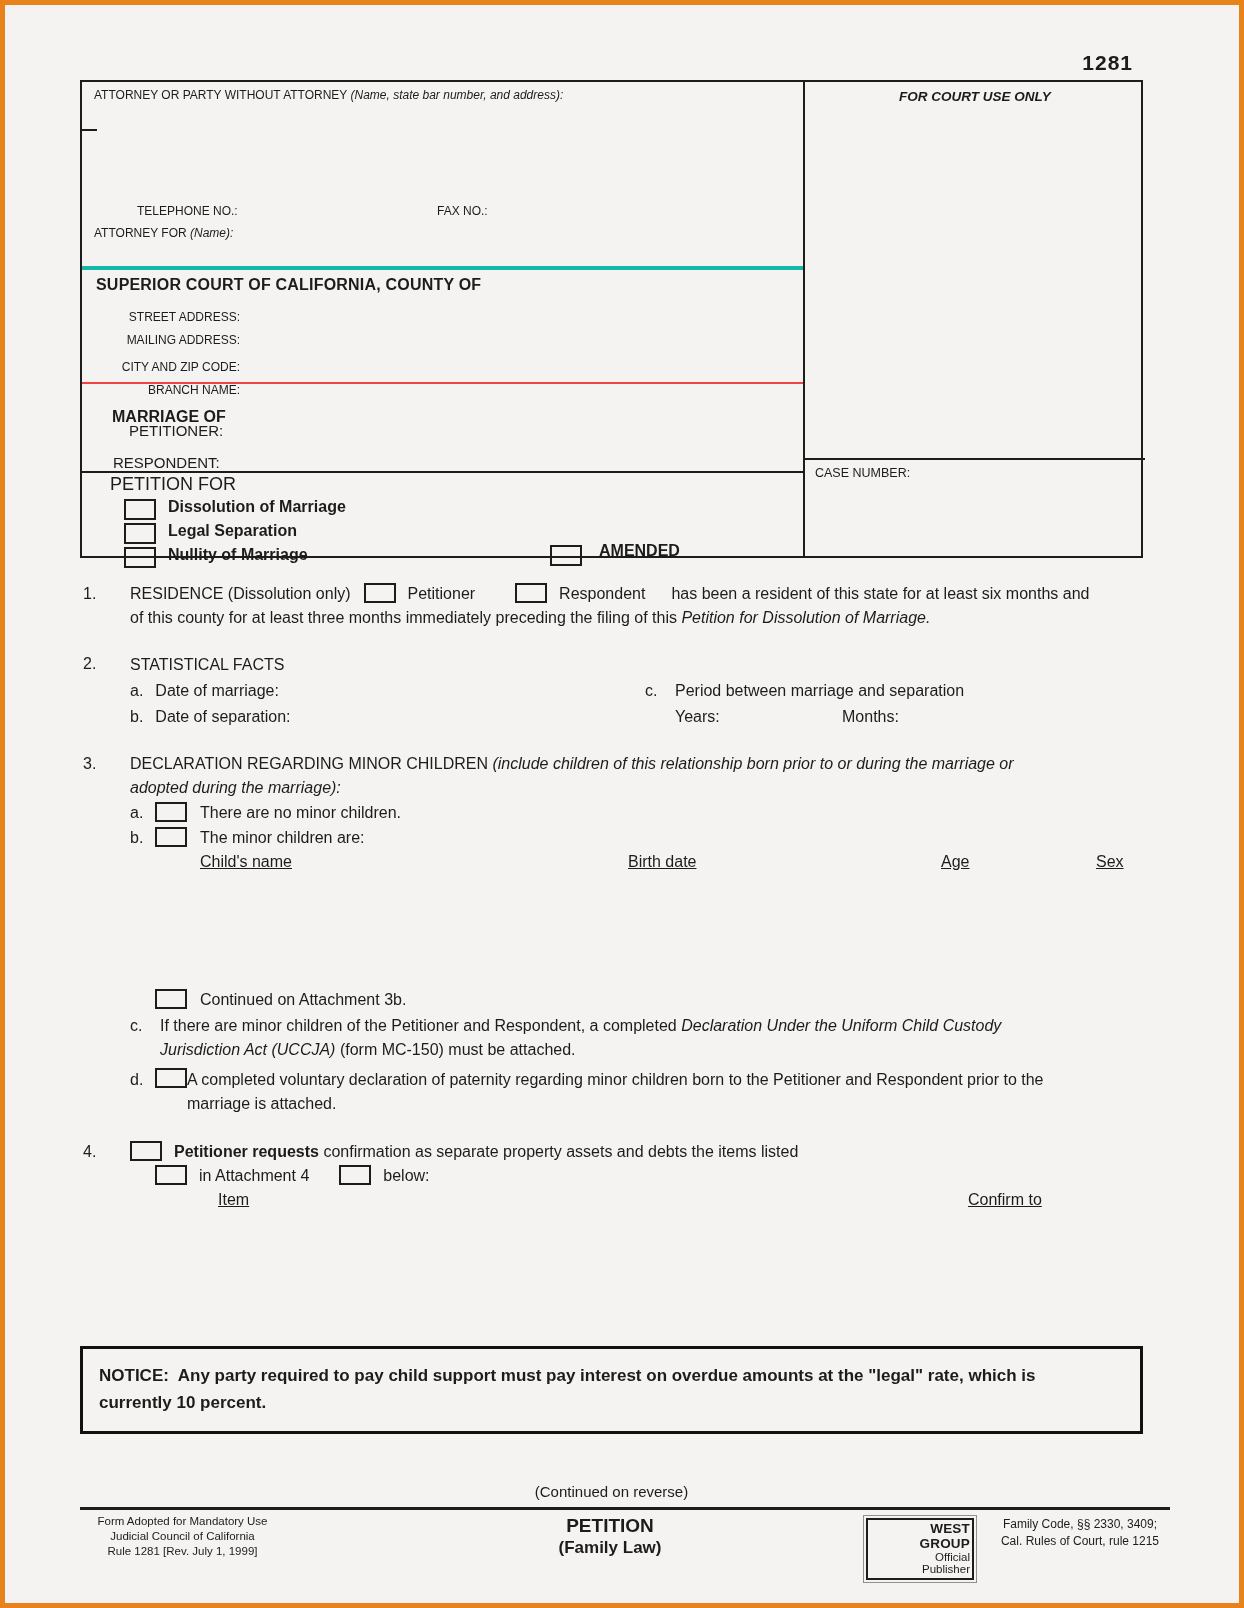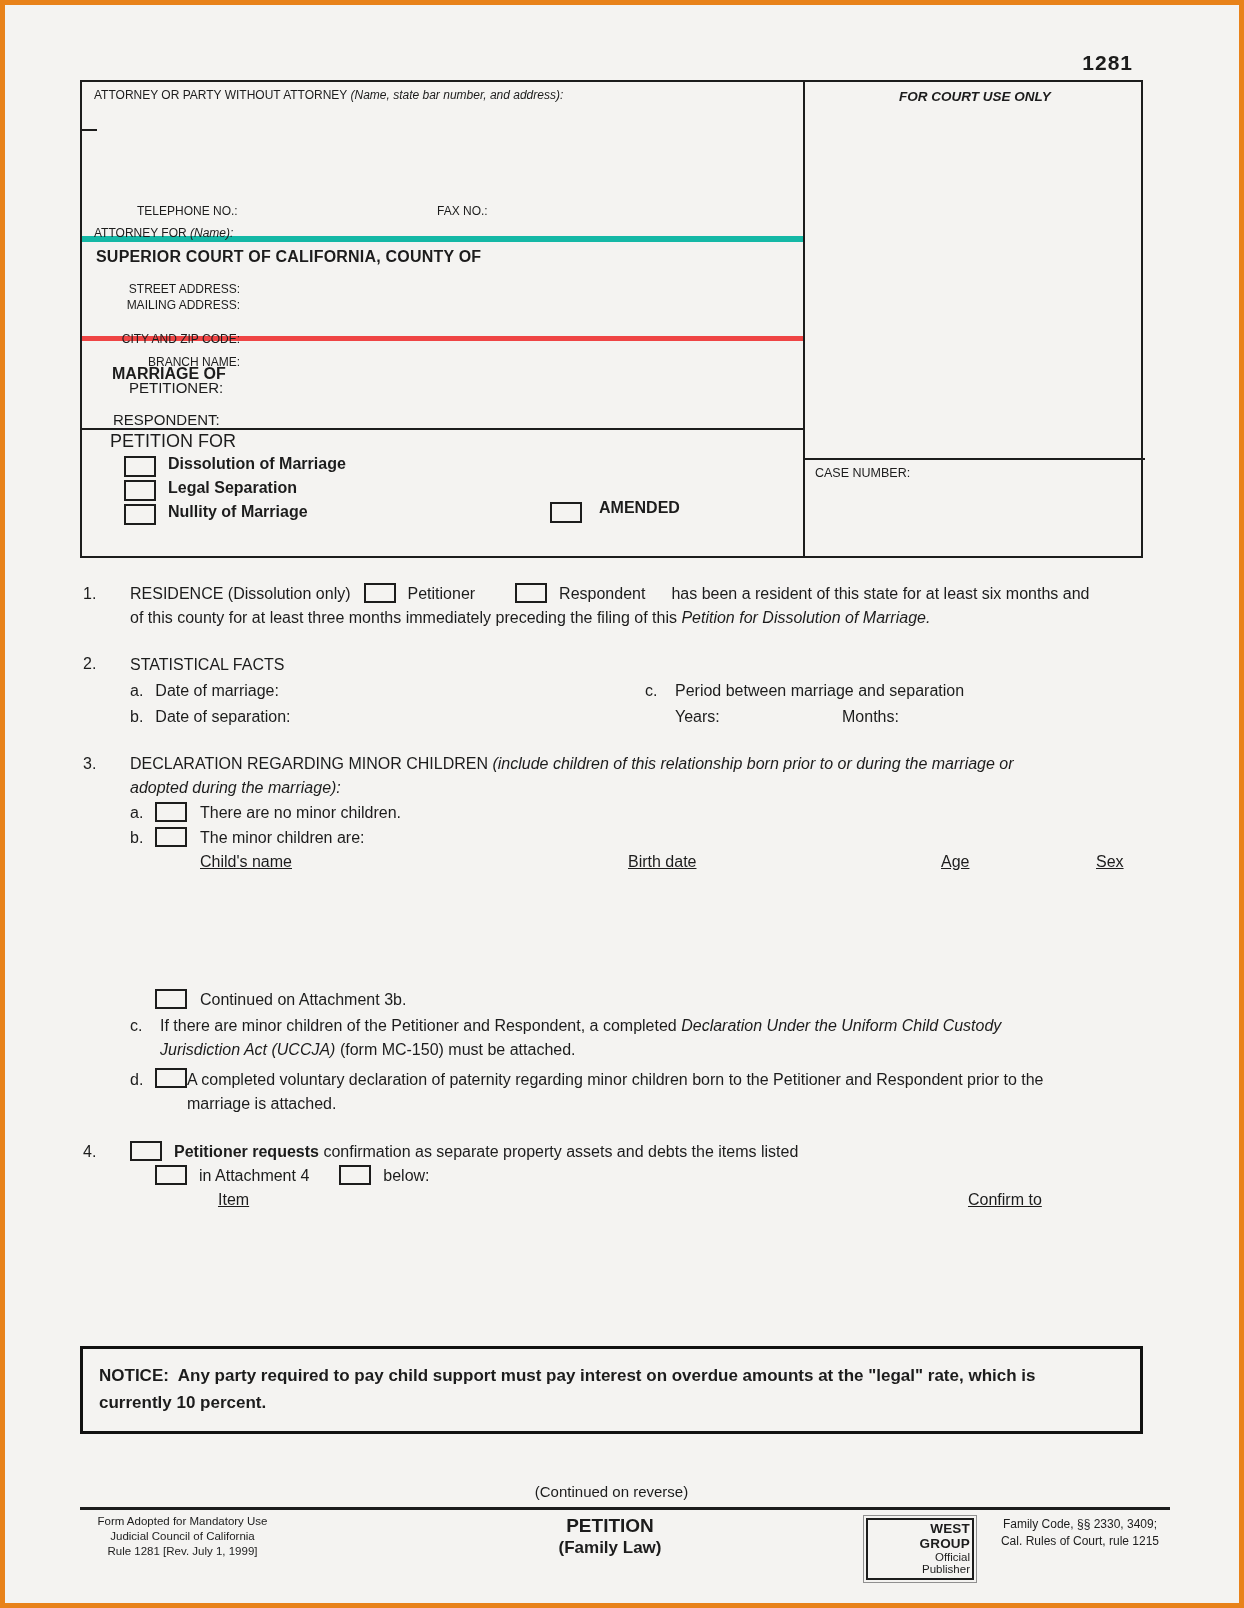--- a/index.html
+++ b/index.html
@@ -6,33 +6,33 @@
   html,body { background:#d9d9d9; }
   body { font-family:"Liberation Sans", sans-serif; }
   .page { position:relative; width:1244px; height:1608px; background:#f4f3f1;
           border:5px solid #e8821a; color:#1c1c1c; overflow:hidden; }
 
   .pagenum { position:absolute; top:46px; right:106px; font-size:21px; font-weight:bold; letter-spacing:1px; }
 
   
   .hdr { position:absolute; left:75px; top:75px; width:1063px; height:478px; border:2px solid #1c1c1c; }
   .left-col { position:absolute; left:0; top:0; width:723px; height:100%; }
-  .row-attorney { position:relative; height:160px; border-bottom:6px solid #14b8a6; padding:6px 0 4px 12px; }
+  .row-attorney { position:relative; height:188px; border-bottom:4px solid #14b8a6; padding:6px 0 4px 12px; }
   .boxlabel { font-size:12px; }
   .boxlabel i { font-size:12px; }
   .tick { position:absolute; left:0; top:47px; width:15px; height:2px; background:#1c1c1c; }
   .tel { position:absolute; left:55px; top:122px; font-size:12px; }
   .fax { position:absolute; left:355px; top:122px; font-size:12px; }
   .attyfor { position:absolute; left:12px; top:144px; font-size:12px; }
 
-  .row-court { position:relative; height:99px; border-bottom:5px solid #ef4444; }
+  .row-court { position:relative; height:114px; border-bottom:2px solid #ef4444; }
   .court-title { position:absolute; left:14px; top:6px; font-size:16px; font-weight:bold; letter-spacing:.2px; }
   .addr-label { position:absolute; left:0; width:158px; text-align:right; font-size:12px; }
   .lbl-street  { top:40px; }
-  .lbl-mailing { top:56px; }
+  .lbl-mailing { top:63px; }
   .lbl-city    { top:90px; }
   .lbl-branch  { top:113px; }
 
   .row-marriage { position:relative; height:89px; border-bottom:2px solid #1c1c1c; }
   .marriage-of { position:absolute; left:30px; top:24px; font-size:16px; font-weight:bold; }
   .pet-label  { position:absolute; left:47px; top:38px; font-size:15px; }
   .resp-label { position:absolute; left:31px; top:70px; font-size:15px; }
 
   .row-petition { position:relative; height:96px; }
   .petition-for { position:absolute; left:28px; top:1px; font-size:18px; font-weight:normal; }

